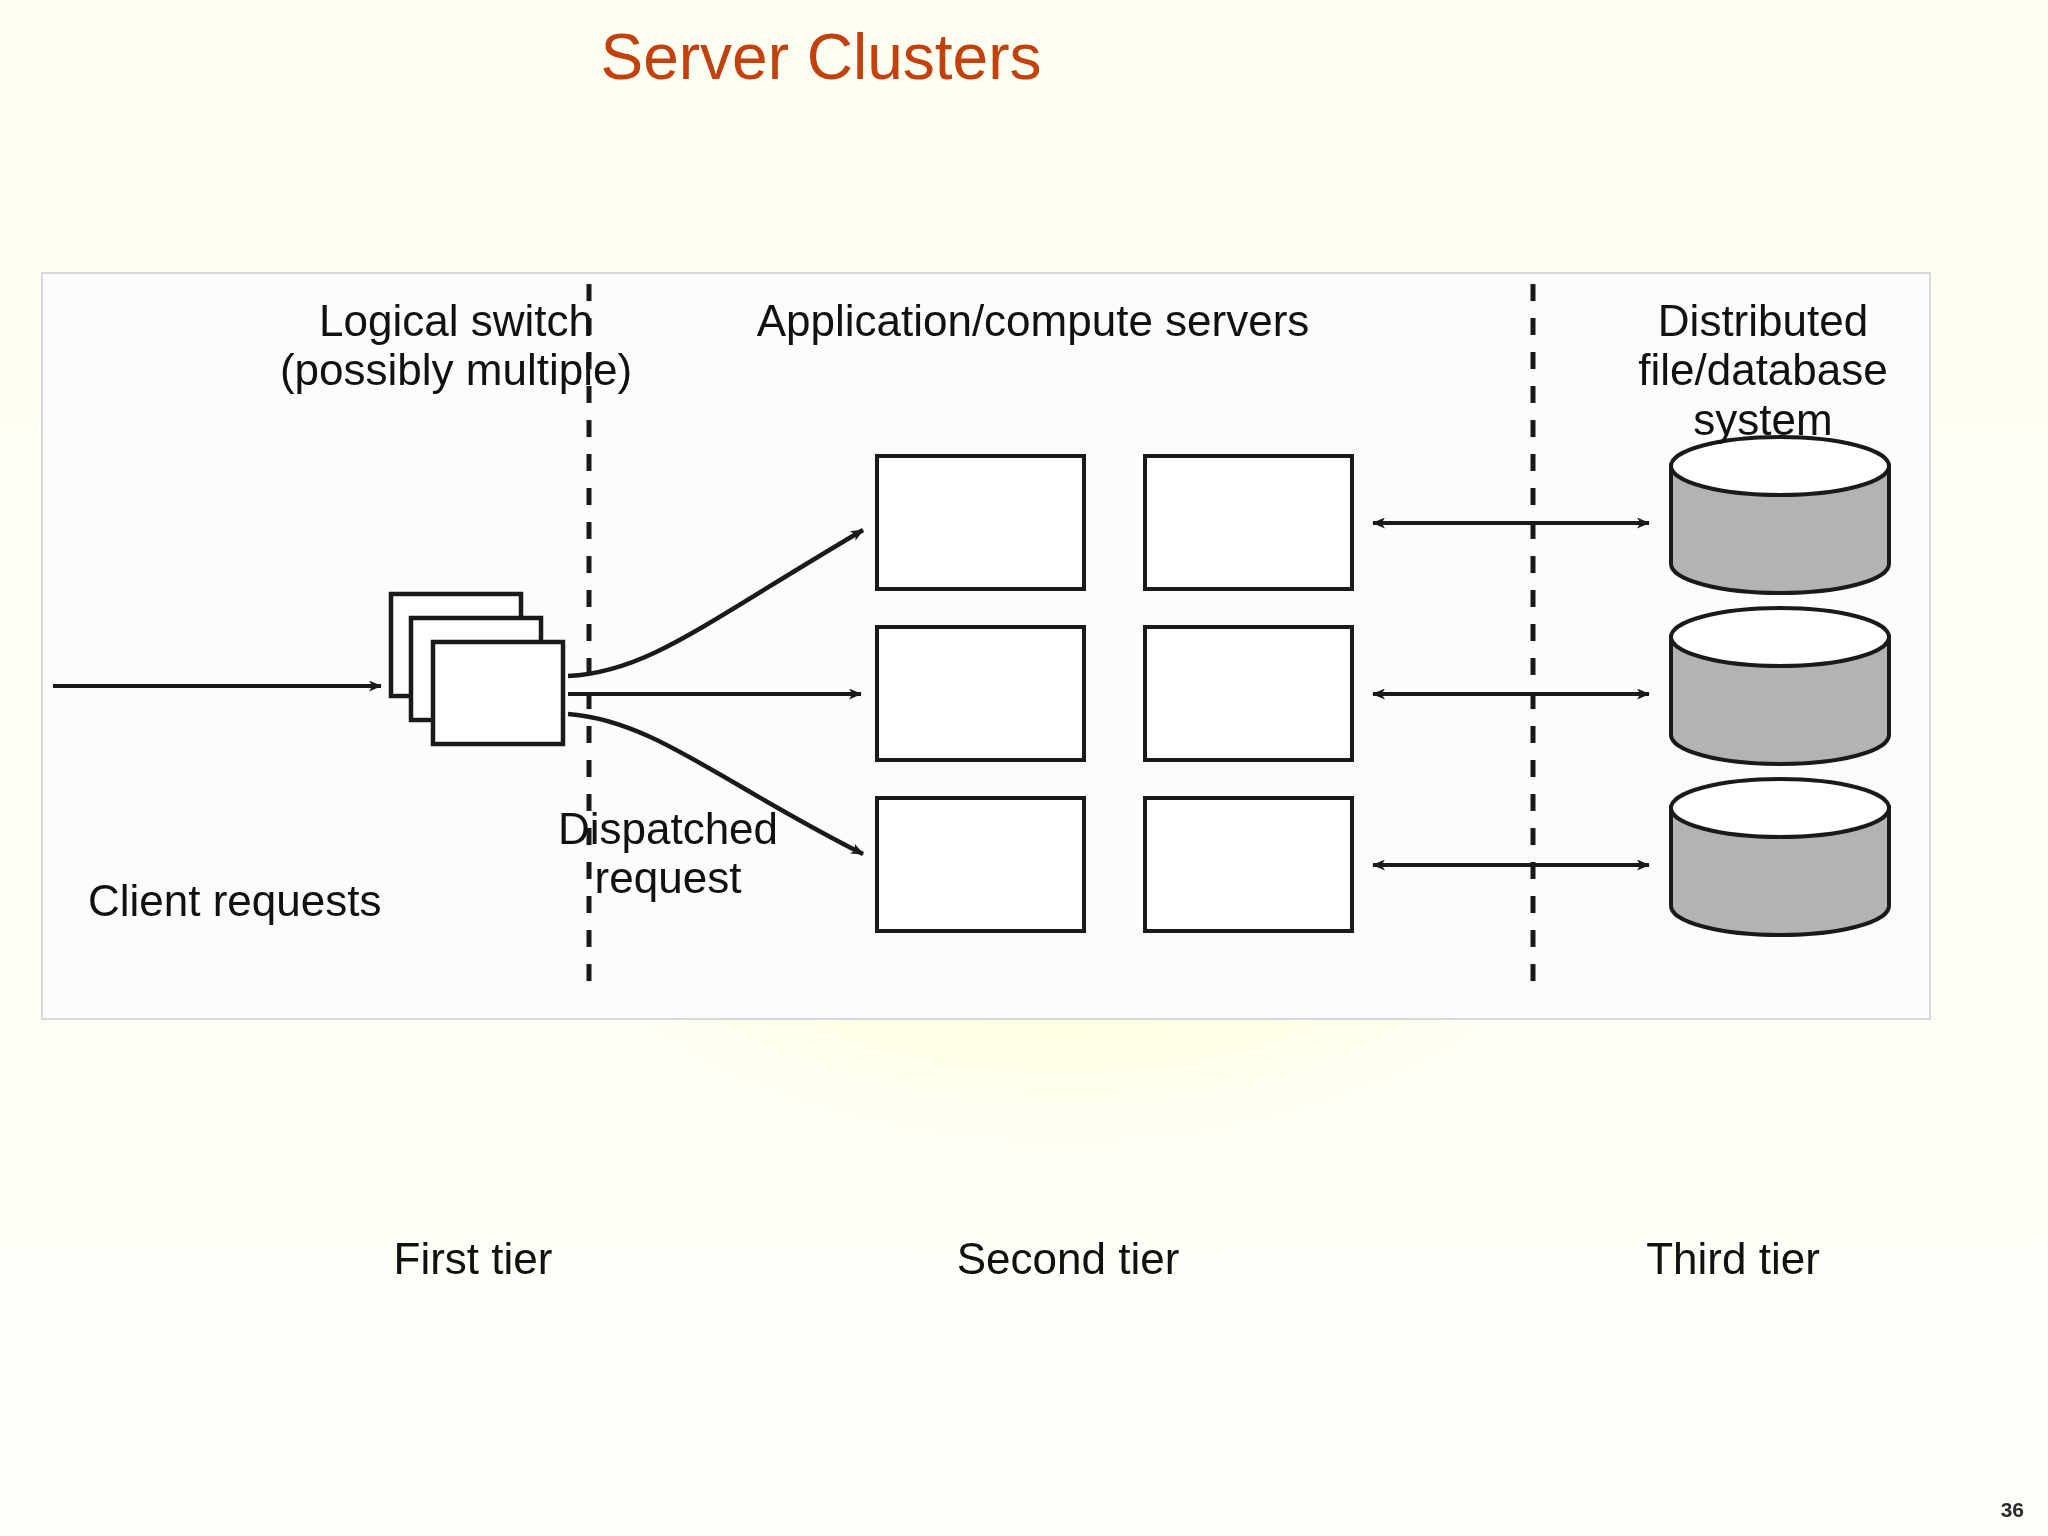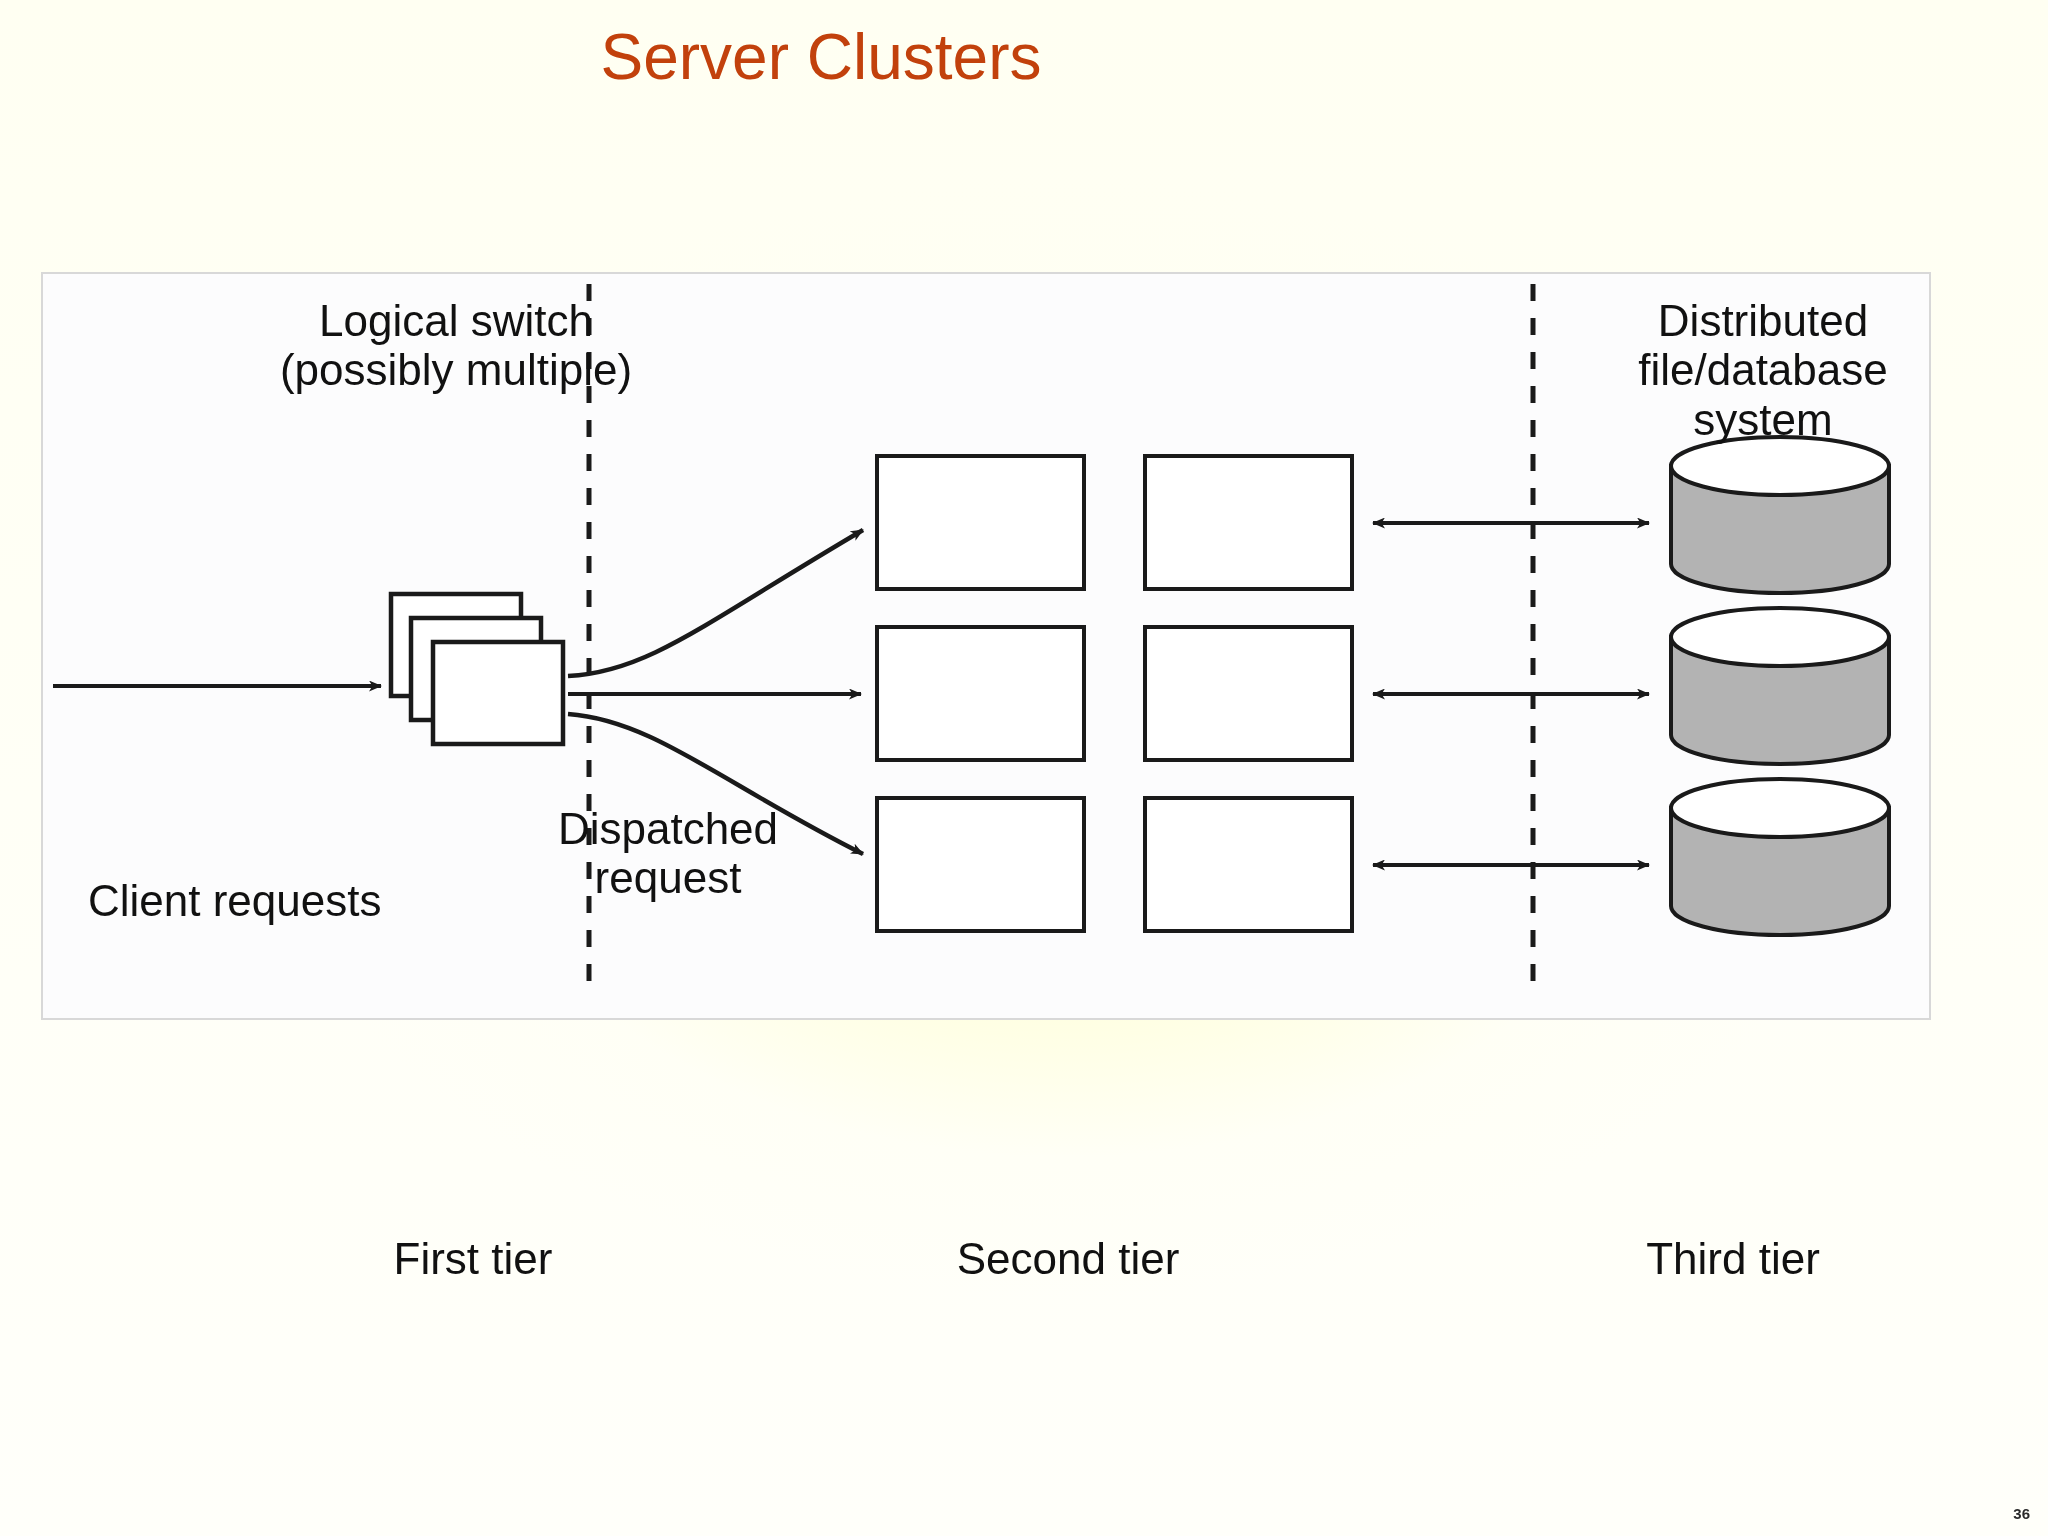--- a/index.html
+++ b/index.html
@@ -67,23 +67,23 @@
   .lbl-app-servers    { left: 640px; top: 22px; width: 700px; text-align: center; }
   .lbl-distributed    { left: 1570px; top: 22px; width: 300px; text-align: center; }
   .lbl-client-req     { left: 45px;  top: 602px; }
   .lbl-dispatched     { left: 480px; top: 530px; width: 290px; text-align: center; }
   .lbl-first-tier     { left: 300px;  top: 960px; width: 260px; text-align: center; }
   .lbl-second-tier    { left: 875px;  top: 960px; width: 300px; text-align: center; }
   .lbl-third-tier     { left: 1540px; top: 960px; width: 300px; text-align: center; }
 
   .page-number {
     position: absolute;
-    right: 18px;
+    right: 24px;
     bottom: 14px;
-    font-size: 15px;
+    font-size: 21px;
     font-weight: bold;
     color: #2a2a2a;
   }
 </style>
 </head>
 <body>
 
 <div class="slide-wash"></div>
 
 <div class="slide-title">
@@ -158,20 +158,21 @@
     </g>
     <g>
       <path d="M1628,534 L1628,632 A109,29 0 0 0 1846,632 L1846,534 Z" fill="#b3b3b3" stroke="#1a1a1a" stroke-width="4"></path>
       <ellipse cx="1737" cy="534" rx="109" ry="29" fill="#ffffff" stroke="#1a1a1a" stroke-width="4"></ellipse>
     </g>
   </svg>
 
   <div class="fig-label lbl-logical-switch">Logical switch
 (possibly multiple)</div>
 
+  <div class="fig-label lbl-app-servers">Application/compute servers</div>
 
   <div class="fig-label lbl-distributed">Distributed
 file/database
 system</div>
 
   <div class="fig-label lbl-client-req">Client requests</div>
 
   <div class="fig-label lbl-dispatched">Dispatched
 request</div>
 

